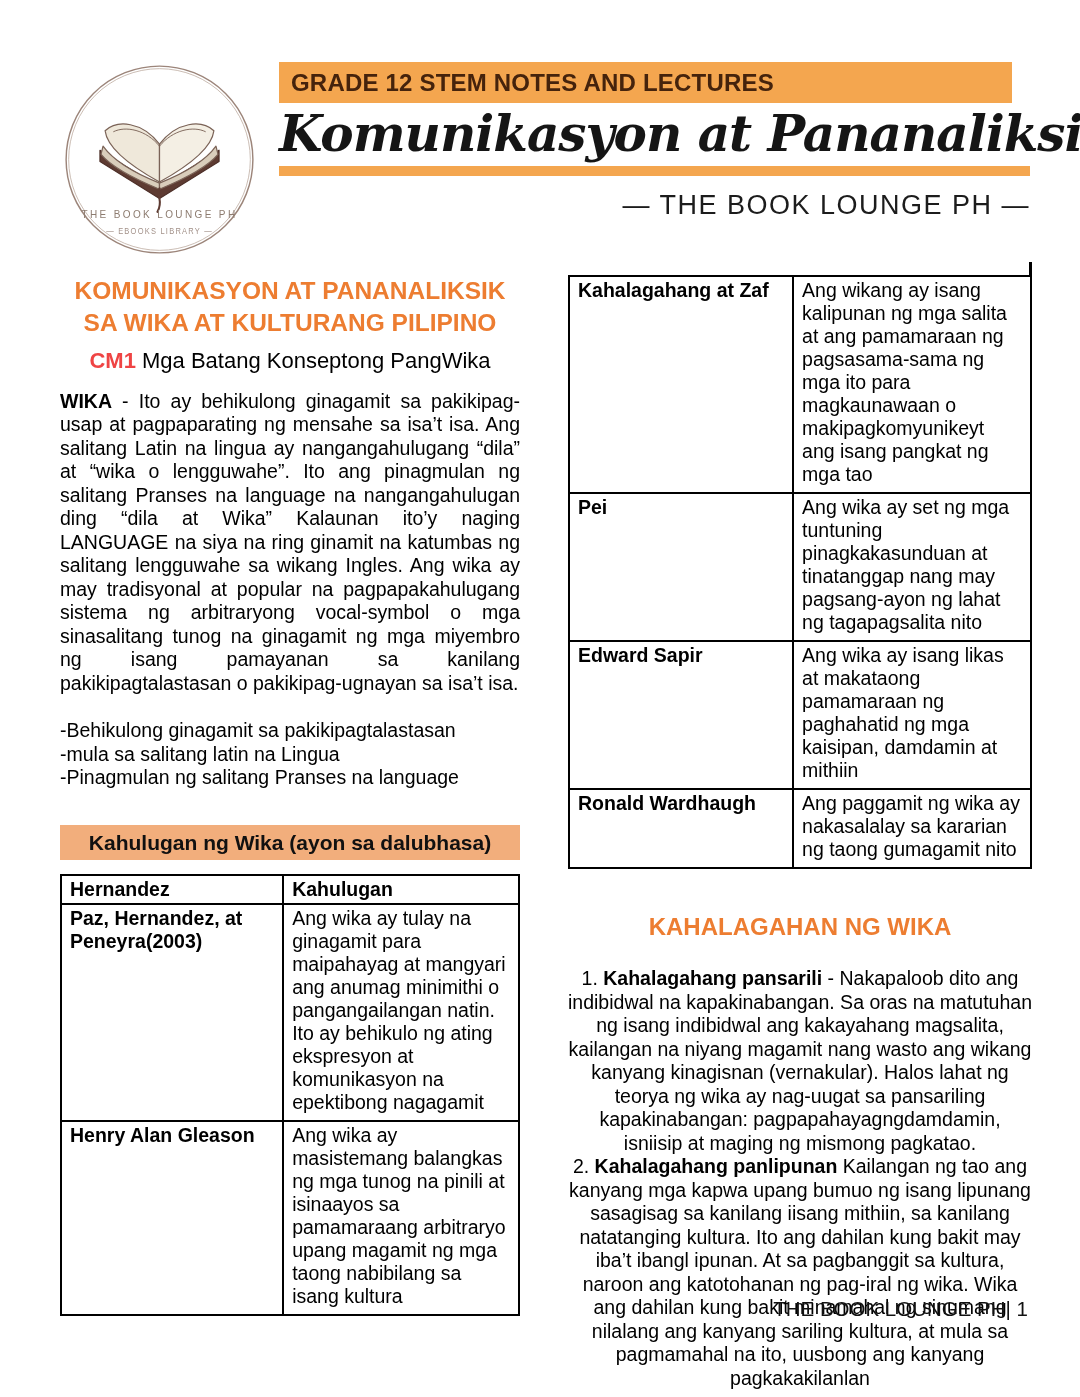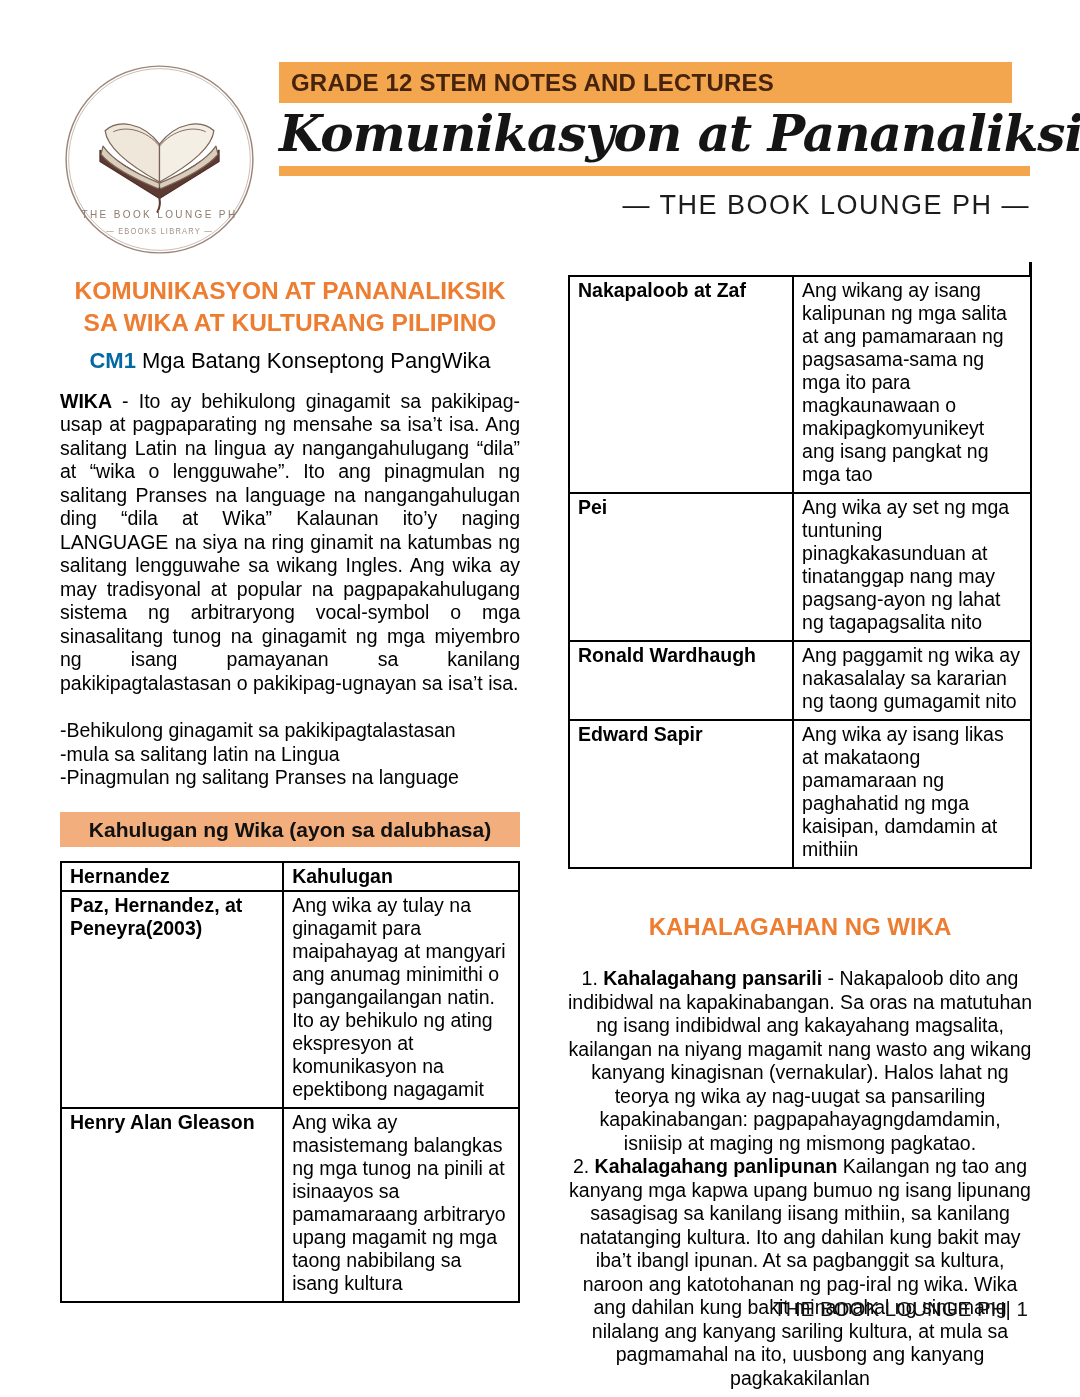--- a/index.html
+++ b/index.html
@@ -27,28 +27,28 @@
   }
   
   .columns{display:flex;gap:48px;padding:14px 48px 0 60px;}
   .col-left{flex:0 0 460px;max-width:460px;}
   .col-right{flex:0 0 464px;max-width:464px;}
   .left-heading{
     color:#ED7D31;font-weight:bold;font-size:24.5px;line-height:1.32;
     text-align:center;margin:0;
   }
   .sub-heading{text-align:center;font-size:22px;margin-top:8px;}
-  .sub-heading .code{color:#0369a1;font-weight:bold;}
+  .sub-heading .code{color:#ef4444;font-weight:bold;}
   .body-par{
     font-size:19.5px;line-height:23.5px;text-align:justify;margin:16px 0 0 0;
   }
   .bullets{margin-top:24px;font-size:19.5px;line-height:23.5px;}
   .band{
     background:#F2AE7C;text-align:center;font-weight:bold;font-size:21px;
-    padding:6px 0 5px 0;margin-top:22px;color:#111;
+    padding:6px 0 5px 0;margin-top:35px;color:#111;
   }
   table.def-table{
     width:100%;border-collapse:collapse;margin-top:14px;
   }
   table.def-table th,table.def-table td{
     border:2px solid #000;vertical-align:top;text-align:left;
     font-size:19.5px;line-height:23px;padding:2px 8px 6px 8px;
   }
   table.def-table th{font-weight:bold;padding:2px 8px 2px 8px;}
   td.name-cell{font-weight:bold;width:48.5%;}
@@ -135,34 +135,34 @@
     </tbody>
       </table>
   </section>
 
   <section class="col-right">
     <div class="table-wrap">
       <div class="notch"></div>
       <table class="def-table" style="margin-top:0">
         <tbody>
             <tr>
-          <td class="name-cell">Nakapaloob at Zaf</td>
+          <td class="name-cell">Kahalagahang at Zaf</td>
           <td>Ang wikang ay isang kalipunan ng mga salita at ang pamamaraan ng pagsasama-sama ng mga ito para magkaunawaan o makipagkomyunikeyt ang isang pangkat ng mga tao</td>
         </tr>
         <tr>
           <td class="name-cell">Pei</td>
           <td>Ang wika ay set ng mga tuntuning pinagkakasunduan at tinatanggap nang may pagsang-ayon ng lahat ng tagapagsalita nito</td>
         </tr>
         <tr>
+          <td class="name-cell">Edward Sapir</td>
+          <td>Ang wika ay isang likas at makataong pamamaraan ng paghahatid ng mga kaisipan, damdamin at mithiin</td>
+        </tr>
+        <tr>
           <td class="name-cell">Ronald Wardhaugh</td>
           <td>Ang paggamit ng wika ay nakasalalay sa kararian ng taong gumagamit nito</td>
-        </tr>
-        <tr>
-          <td class="name-cell">Edward Sapir</td>
-          <td>Ang wika ay isang likas at makataong pamamaraan ng paghahatid ng mga kaisipan, damdamin at mithiin</td>
         </tr>
       </tbody>
         </table>
     </div>
     <h2 class="right-heading">KAHALAGAHAN NG WIKA</h2>
     <div class="right-par">
       <p><span>1. </span><b>Kahalagahang pansarili</b><span> - Nakapaloob dito ang indibidwal na kapakinabangan. Sa oras na matutuhan ng isang indibidwal ang kakayahang magsalita, kailangan na niyang magamit nang wasto ang wikang kanyang kinagisnan (vernakular). Halos lahat ng teorya ng wika ay nag-uugat sa pansariling kapakinabangan: pagpapahayagngdamdamin, isniisip at maging ng mismong pagkatao.</span></p>
       <p><span>2. </span><b>Kahalagahang panlipunan</b><span> Kailangan ng tao ang kanyang mga kapwa upang bumuo ng isang lipunang sasagisag sa kanilang iisang mithiin, sa kanilang natatanging kultura. Ito ang dahilan kung bakit may iba’t ibangl ipunan. At sa pagbanggit sa kultura, naroon ang katotohanan ng pag-iral ng wika. Wika ang dahilan kung bakit minamahal ng sinumang nilalang ang kanyang sariling kultura, at mula sa pagmamahal na ito, uusbong ang kanyang pagkakakilanlan</span></p>
     </div>
   </section>

